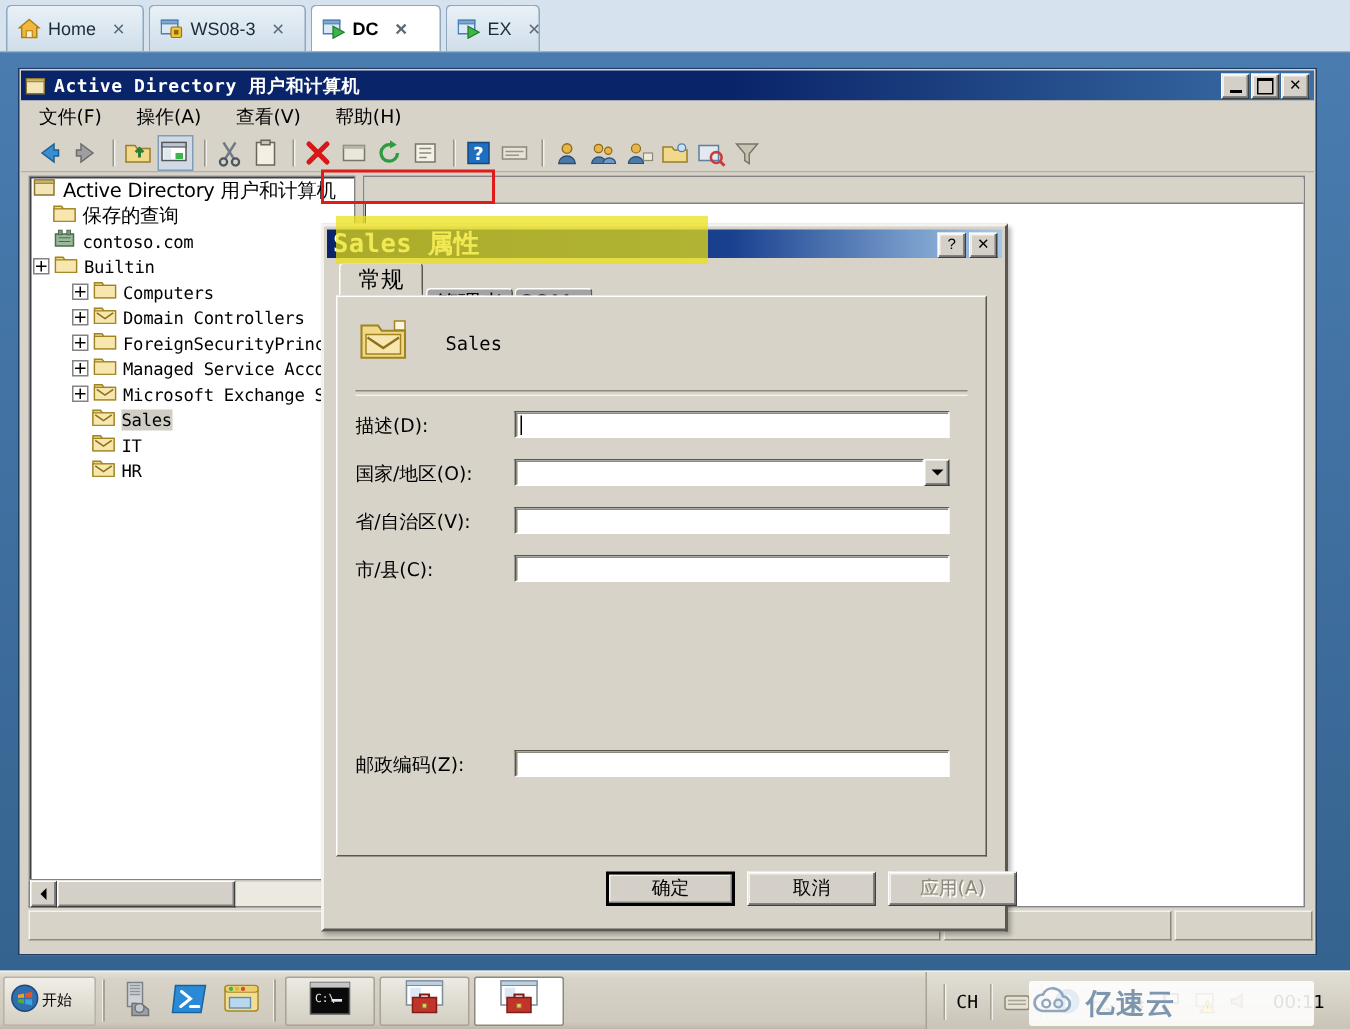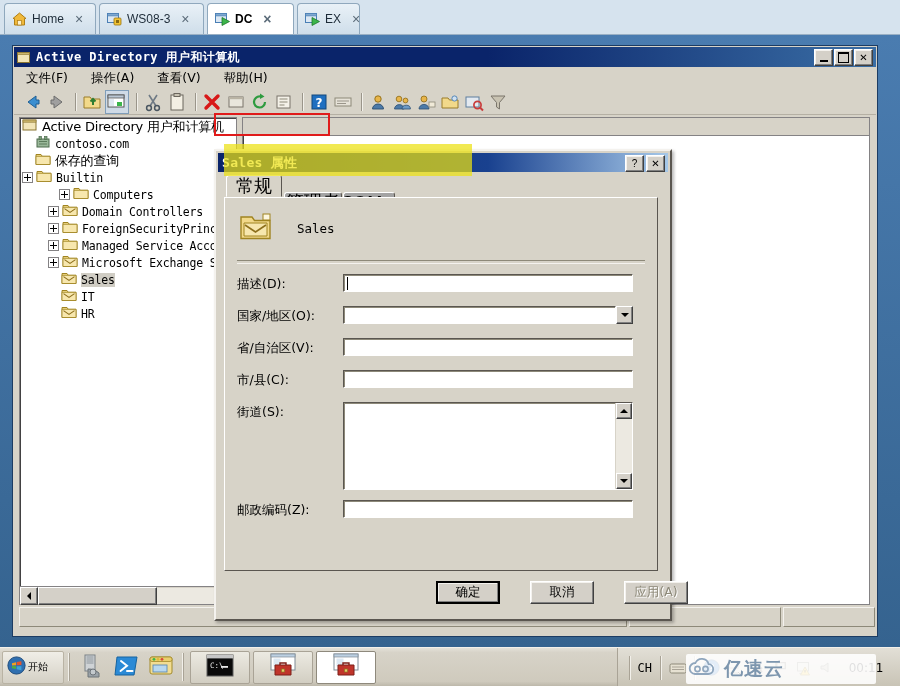--- a/index.html
+++ b/index.html
@@ -186,40 +186,40 @@
     border-color:#f4f2ee #5a5650 #5a5650 #f4f2ee;
     box-sizing:border-box;
     box-shadow:2px 2px 3px rgba(0,0,0,0.28);
   }
   #dlg-title{
     position:absolute;left:2px;top:2px;width:450px;height:19px;
     background:linear-gradient(to right,#0a246a 0%,#19418f 60%,#a6c8e8 100%);
     display:flex;align-items:center;box-sizing:border-box;padding-left:4px;
   }
   #dlg-title .dtxt{
-    color:#fff;font-weight:bold;font-size:13px;
+    color:#fff;font-weight:bold;font-size:17px;
     font-family:"DejaVu Sans Mono","Liberation Mono",monospace;
     letter-spacing:0.3px;white-space:nowrap;
   }
   #dlg-wbtns{position:absolute;right:3px;top:2px;display:flex;gap:2px;}
 
   
   #red-anno{
     position:absolute;left:214px;top:113px;width:116px;height:23px;
     border:2px solid #e01b1b;box-sizing:border-box;
     pointer-events:none;z-index:30;
   }
 
   
   #dlg-tabs{
     position:absolute;left:10px;top:26px;width:430px;height:20px;
   }
   .dtab{
     position:absolute;top:0;height:20px;display:flex;align-items:center;
-    justify-content:center;font-size:18px;color:#000;
+    justify-content:center;font-size:15px;color:#000;
     font-family:"DejaVu Sans","Liberation Sans",sans-serif;
     box-sizing:border-box;white-space:nowrap;
   }
   .dtab.on{
     background:#d7d3c8;
     border:1px solid;border-color:#ffffff #5a5650 #d7d3c8 #ffffff;
     border-radius:3px 3px 0 0;height:22px;top:-2px;z-index:3;font-weight:normal;
   }
   .dtab.off{
     background:#a3a3a3;
@@ -295,28 +295,27 @@
   .tsbtn{
     height:16px;background:#d4d0c8;
     border:1px solid #fff;border-right-color:#404040;border-bottom-color:#404040;
     box-shadow:inset -1px -1px 0 #808080;
     display:flex;align-items:center;justify-content:center;box-sizing:border-box;
   }
 
   
   #dlg-btns{position:absolute;left:8px;top:430px;width:442px;height:26px;}
   .dbtn{
-    position:absolute;top:0;height:23px;width:64px;
+    position:absolute;top:0;height:23px;width:86px;
     background:#d4d0c8;
     border:1px solid;border-color:#ffffff #404040 #404040 #ffffff;
     box-shadow:inset -1px -1px 0 #808080, inset 1px 1px 0 #f4f2ee;
     display:flex;align-items:center;justify-content:center;
     font-size:12.5px;color:#000;box-sizing:border-box;
     font-family:"DejaVu Sans","Liberation Sans",sans-serif;
-    margin-left:32px;
   }
   .dbtn.def{border:2px solid #000;}
   .dbtn.dis{color:#8d8979;text-shadow:1px 1px 0 #ffffff;}
 
   
   #taskbar{
     position:absolute;left:0;top:647px;width:900px;height:39px;
     background:linear-gradient(to bottom,#e4e1d8 0%,#d7d3c8 12%,#cfcabd 88%,#bdb8aa 100%);
     border-top:1px solid #f2f0ea;
     box-sizing:border-box;display:flex;align-items:center;
@@ -581,45 +580,45 @@
       <div id="treepane">
         <div id="treeinner">
 
         <div class="trow cn" style="padding-left: 2px;">
               <span><svg class="fico" viewBox="0 0 16 14">
                   <rect x="1" y="2" width="13" height="10" fill="#f2e5b8" stroke="#8a7430" stroke-width="1"></rect>
                   <rect x="1" y="2" width="13" height="2.2" fill="#cbb66c" stroke="#8a7430" stroke-width="0.6"></rect>
                 </svg></span>
               <span class="tlbl">Active Directory 用户和计算机</span>
             </div>
+            <div class="trow cn" style="padding-left: 15px;">
+              <span><svg class="fico" viewBox="0 0 16 14">
+                  <path d="M1 2.5 h5 l1.3 1.8 H15 v8.2 H1 Z" fill="#f2d98a" stroke="#a08421" stroke-width="1"></path>
+                  <path d="M1 4.3 h14 v8.2 H1 Z" fill="#f7e7ae" stroke="#a08421" stroke-width="0.8"></path>
+                </svg></span>
+              <span class="tlbl">保存的查询</span>
+            </div>
             <div class="trow" style="padding-left: 15px;">
               <span><svg class="fico" viewBox="0 0 16 14">
                   <rect x="2" y="4" width="12" height="8" fill="#9ab89a" stroke="#4d6b4d" stroke-width="1"></rect>
                   <rect x="4" y="1.5" width="2.4" height="3" fill="#7aa07a" stroke="#4d6b4d" stroke-width="0.7"></rect>
                   <rect x="9.6" y="1.5" width="2.4" height="3" fill="#7aa07a" stroke="#4d6b4d" stroke-width="0.7"></rect>
                   <path d="M4 6.5 h8 M4 9 h8" stroke="#4d6b4d" stroke-width="0.8"></path>
                 </svg></span>
               <span class="tlbl">contoso.com</span>
             </div>
-            <div class="trow cn" style="padding-left: 15px;">
+            <div class="trow" style="">
+              <span class="plus"></span>
               <span><svg class="fico" viewBox="0 0 16 14">
                   <path d="M1 2.5 h5 l1.3 1.8 H15 v8.2 H1 Z" fill="#f2d98a" stroke="#a08421" stroke-width="1"></path>
                   <path d="M1 4.3 h14 v8.2 H1 Z" fill="#f7e7ae" stroke="#a08421" stroke-width="0.8"></path>
                 </svg></span>
-              <span class="tlbl">保存的查询</span>
-            </div>
-            <div class="trow" style="">
-              <span class="plus"></span>
-              <span><svg class="fico" viewBox="0 0 16 14">
-                  <path d="M1 2.5 h5 l1.3 1.8 H15 v8.2 H1 Z" fill="#f2d98a" stroke="#a08421" stroke-width="1"></path>
-                  <path d="M1 4.3 h14 v8.2 H1 Z" fill="#f7e7ae" stroke="#a08421" stroke-width="0.8"></path>
-                </svg></span>
               <span class="tlbl">Builtin</span>
             </div>
-            <div class="trow" style="padding-left: 28px; margin-left: 11px;">
+            <div class="trow" style="padding-left: 28px;">
               <span class="plus"></span>
               <span><svg class="fico" viewBox="0 0 16 14">
                   <path d="M1 2.5 h5 l1.3 1.8 H15 v8.2 H1 Z" fill="#f2d98a" stroke="#a08421" stroke-width="1"></path>
                   <path d="M1 4.3 h14 v8.2 H1 Z" fill="#f7e7ae" stroke="#a08421" stroke-width="0.8"></path>
                 </svg></span>
               <span class="tlbl">Computers</span>
             </div>
             <div class="trow" style="padding-left: 28px;">
               <span class="plus"></span>
               <span><svg class="fico" viewBox="0 0 16 14">
@@ -758,34 +757,20 @@
       <div class="frow" style="top:140px;">
         <span class="flabel">省/自治区(V):</span>
         <span class="fin" style="width:290px;"></span>
       </div>
 
       <div class="frow" style="top:172px;">
         <span class="flabel">市/县(C):</span>
         <span class="fin" style="width:290px;"></span>
       </div>
 
-      <div class="frow" style="top:204px;">
-        <span class="flabel">街道(S):</span>
-        <span class="ftext" style="width:290px;height:88px;">
-          <span class="tarea"></span>
-          <span class="tsb">
-            <span class="tsbtn">
-                <span class="tri-u"></span>
-              </span>
-            <span class="tsbtn">
-                <span class="tri-d"></span>
-              </span>
-          </span>
-        </span>
-      </div>
 
       <div class="frow" style="top:302px;">
         <span class="flabel">邮政编码(Z):</span>
         <span class="fin" style="width:290px;"></span>
       </div>
     </div>
 
     <div id="dlg-btns">
       <span class="dbtn def" style="left:180px;">确定</span>
       <span class="dbtn" style="left:274px;">取消</span>

